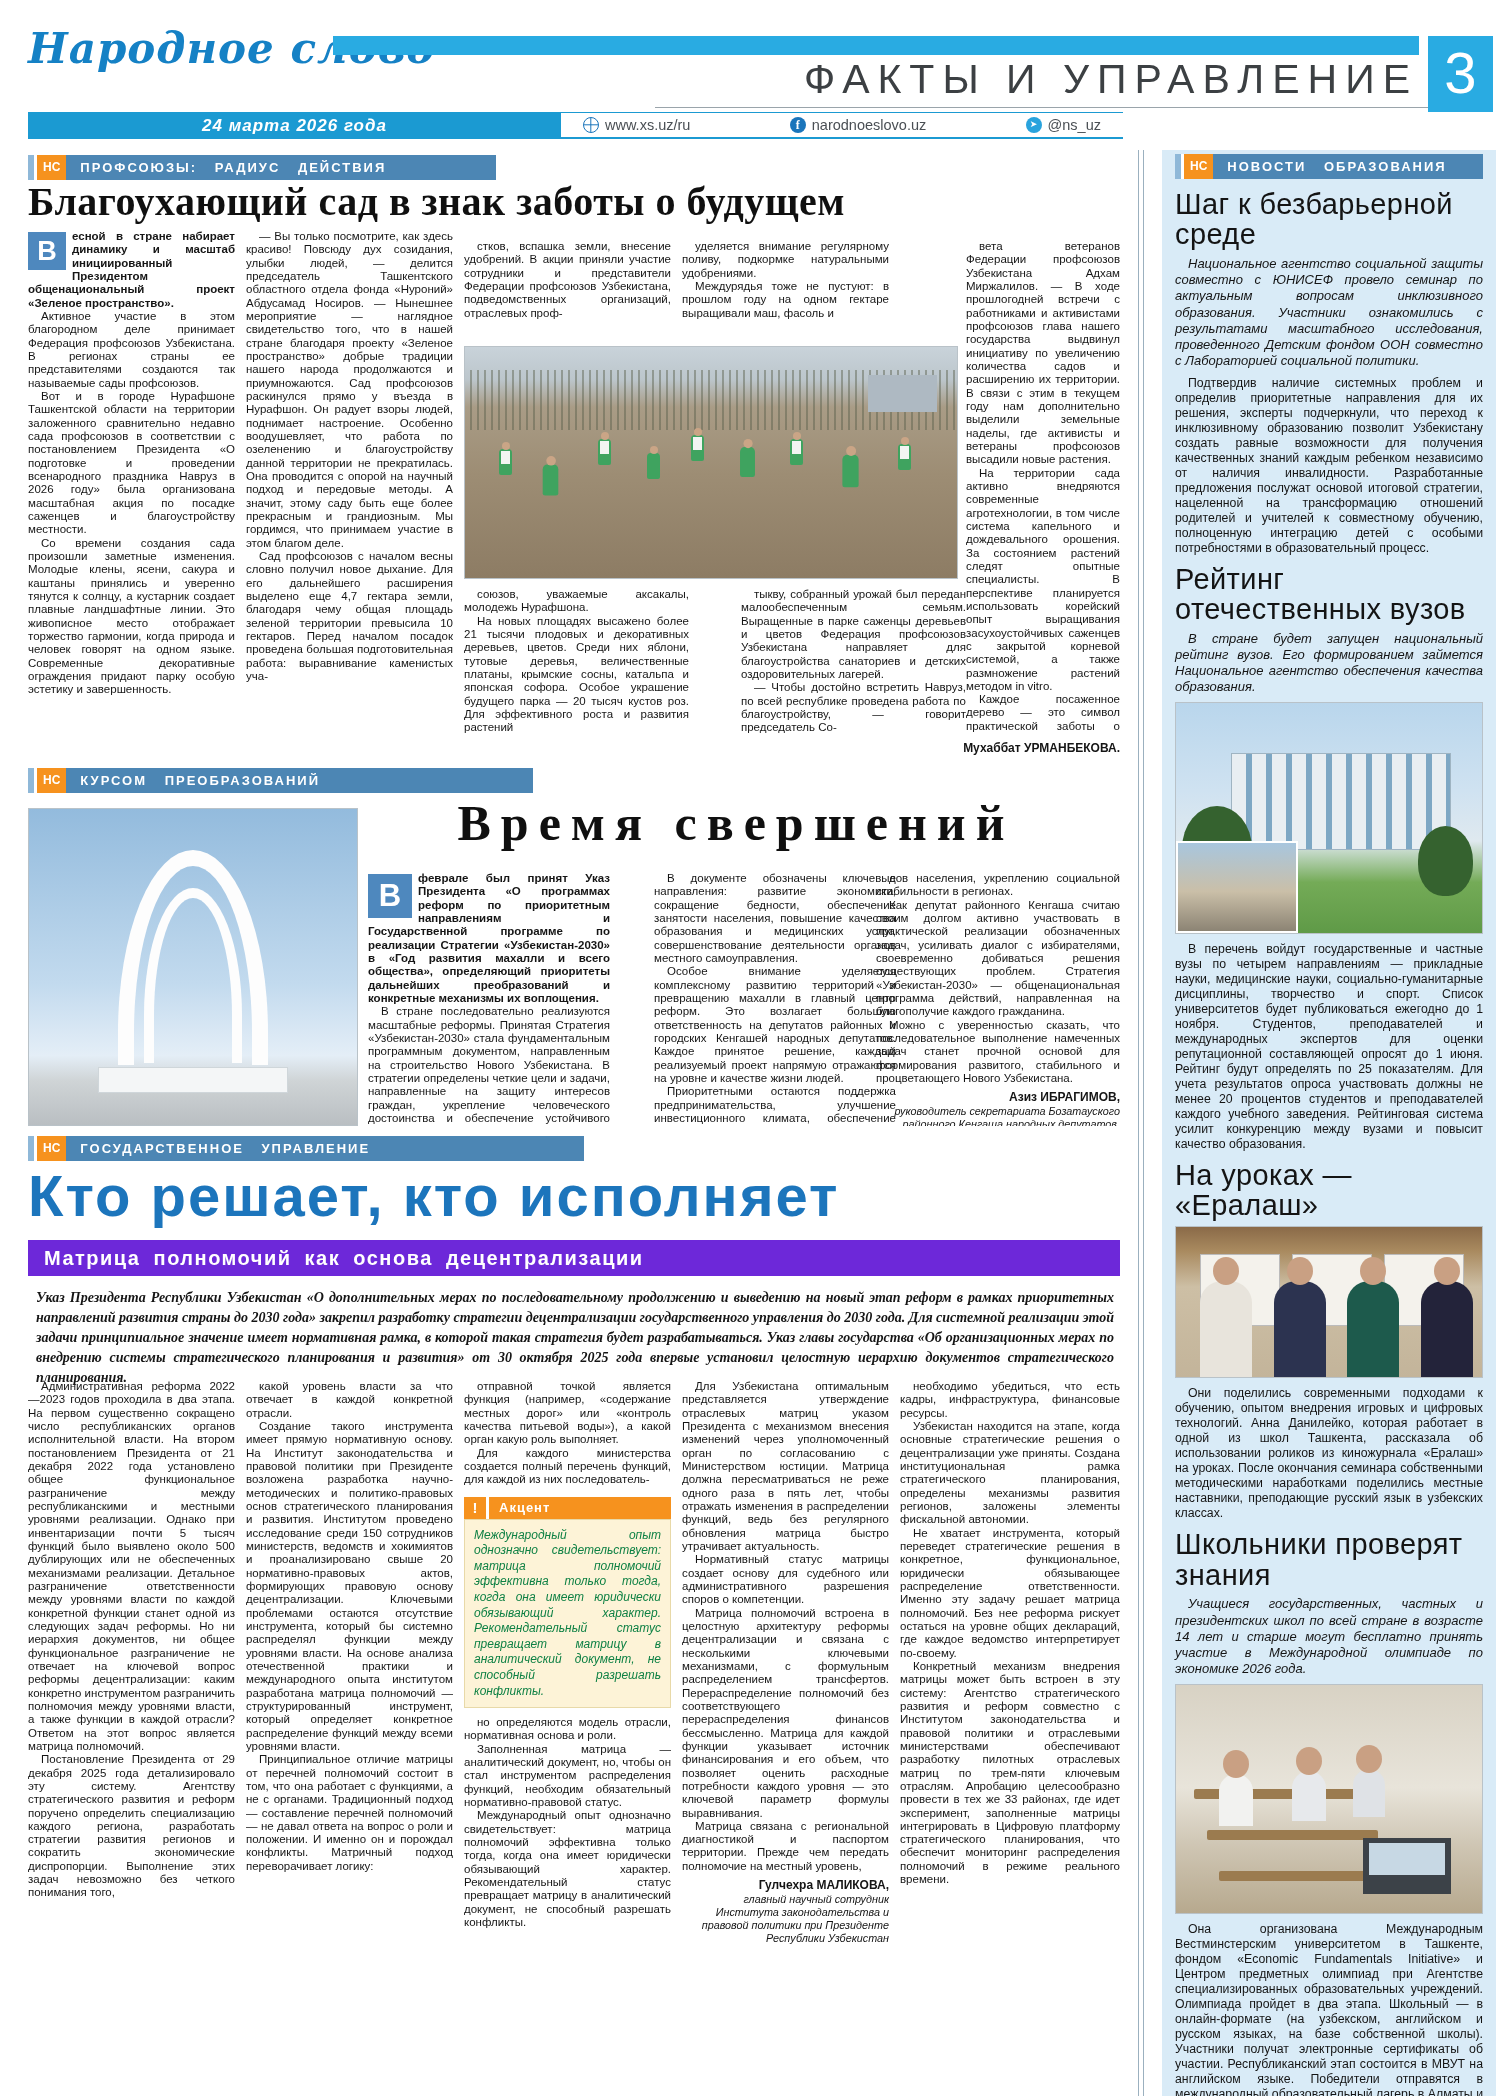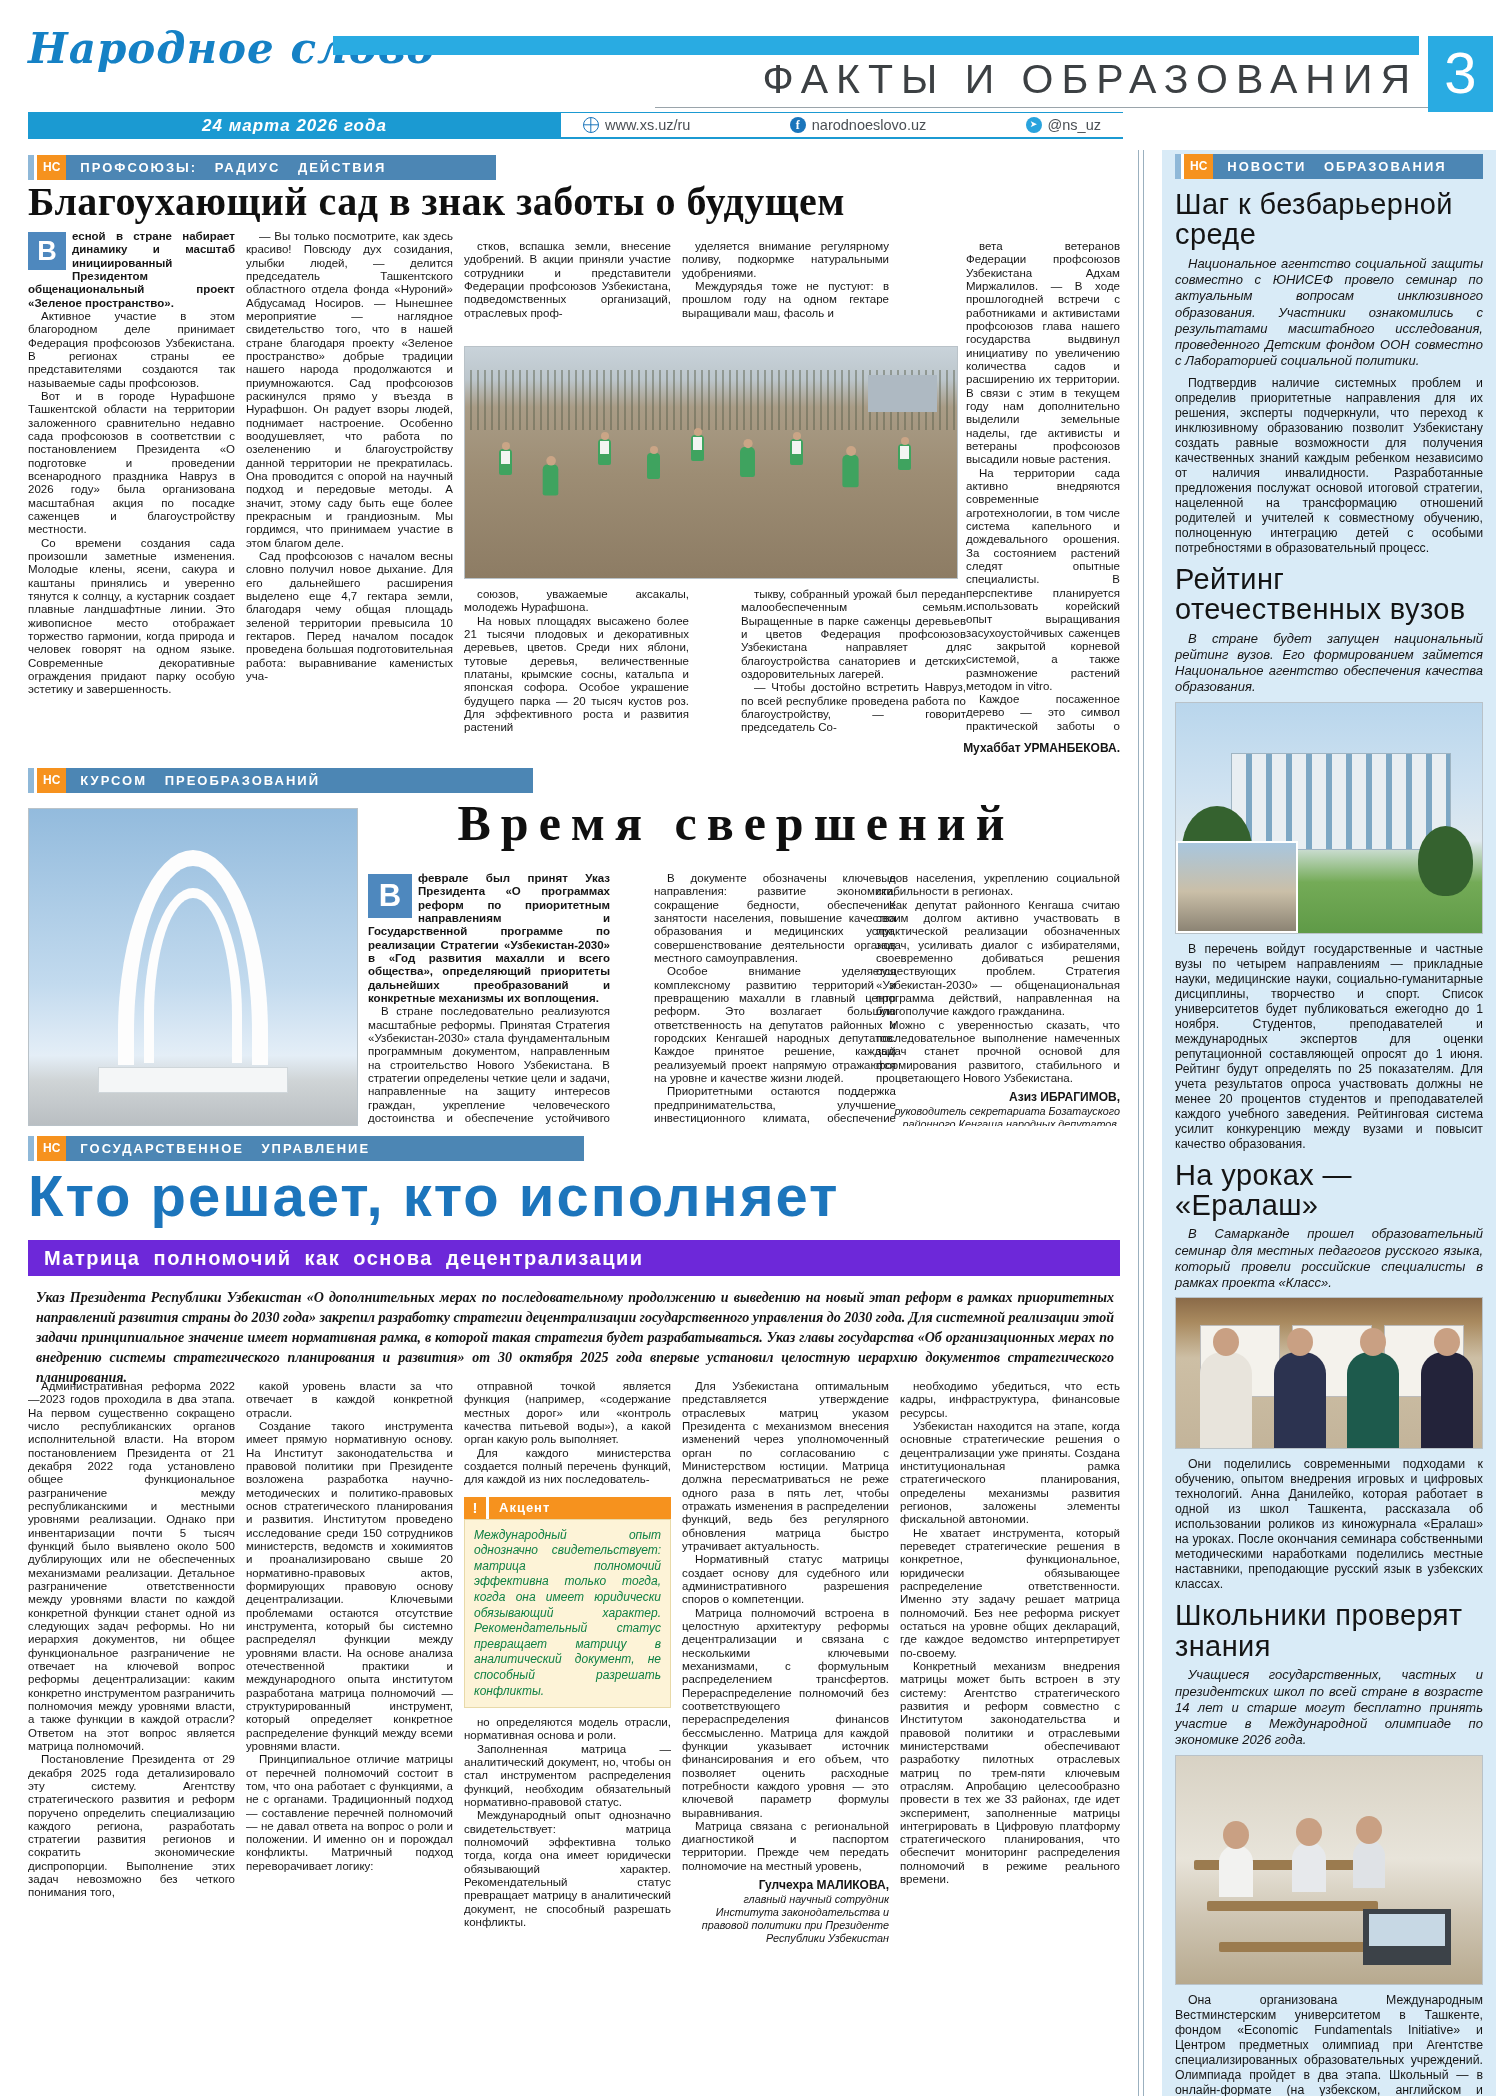--- a/index.html
+++ b/index.html
@@ -126,21 +126,21 @@
   .pbody { font-size:12.3px; line-height:1.22; text-align:justify; margin-bottom:8px; }
   .panel .photo { position:relative; width:100%; margin:4px 0 8px; }
 </style>
 </head>
 <body>
 
 <div id="page">
 
   <div class="abs masthead">Народное слово</div>
   <div class="abs topbar"></div>
-  <div class="abs fakty">ФАКТЫ И ОБРАЗОВАНИЯ</div>
+  <div class="abs fakty">ФАКТЫ И УПРАВЛЕНИЕ</div>
   <div class="abs fakty-rule"></div>
   <div class="abs page-num">3</div>
   <div class="abs datebar">24 марта 2026 года</div>
   <div class="abs urlstrip">
     <span class="urlitem">
       <span class="ic-globe"></span>
       <span>www.xs.uz/ru</span>
     </span>
     <span class="urlitem">
       <span class="ic-fb">f</span>
@@ -322,23 +322,20 @@
       <span class="block"></span>
       <span class="tree" style="left:2%;bottom:18%;"></span>
       <span class="tree" style="right:3%;bottom:16%;width:55px;height:70px;"></span>
       <span class="inset"></span>
     </div>
     <div class="pbody">
         <p>В перечень войдут государственные и частные вузы по четырем направлениям — прикладные науки, медицинские науки, социально-гуманитарные дисциплины, творчество и спорт. Список университетов будет публиковаться ежегодно до 1 ноября. Студентов, преподавателей и международных экспертов для оценки репутационной составляющей опросят до 1 июня. Рейтинг будут определять по 25 показателям. Для учета результатов опроса участвовать должны не менее 20 процентов студентов и преподавателей каждого учебного заведения. Рейтинговая система усилит конкуренцию между вузами и повысит качество образования.</p>
       </div>
 
     <h3 class="ph-head">На уроках — «Ералаш»</h3>
-    <div class="plede">
-        <p>В Самарканде прошел образовательный семинар для местных педагогов русского языка, который провели российские специалисты в рамках проекта «Класс».</p>
-      </div>
     <div class="photo ph-people" style="height:152px;">
       <span class="board" style="left:8%;"></span>
       <span class="board" style="left:38%;"></span>
       <span class="board" style="left:68%;"></span>
       <span class="person" style="left:8%;background:#e8e4dc;"></span>
       <span class="person" style="left:32%;background:#2c3350;"></span>
       <span class="person" style="left:56%;background:#1d5a4c;"></span>
       <span class="person" style="left:80%;background:#23233a;"></span>
     </div>
     <div class="pbody">

